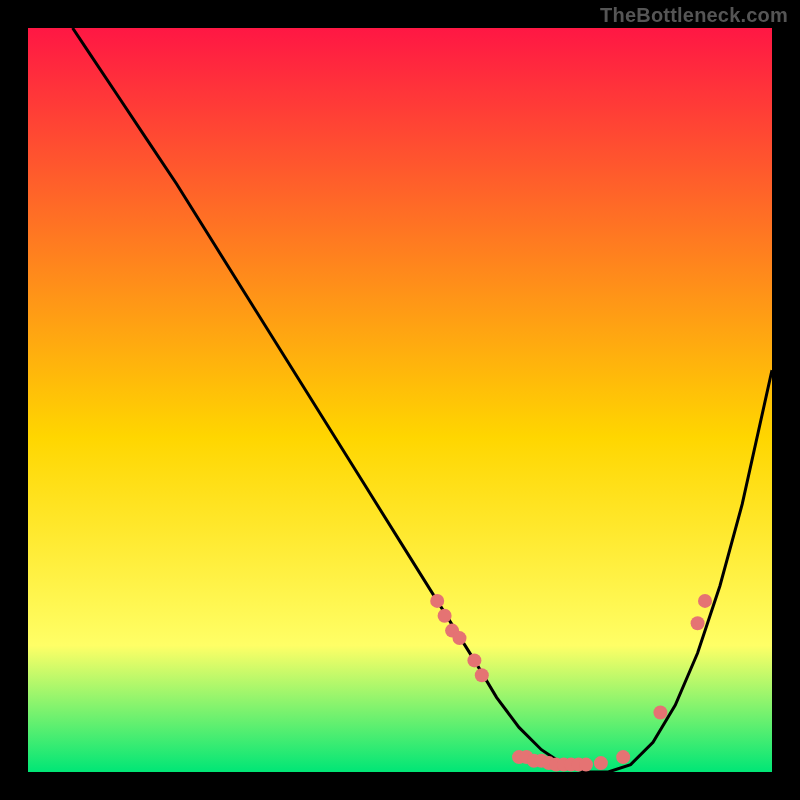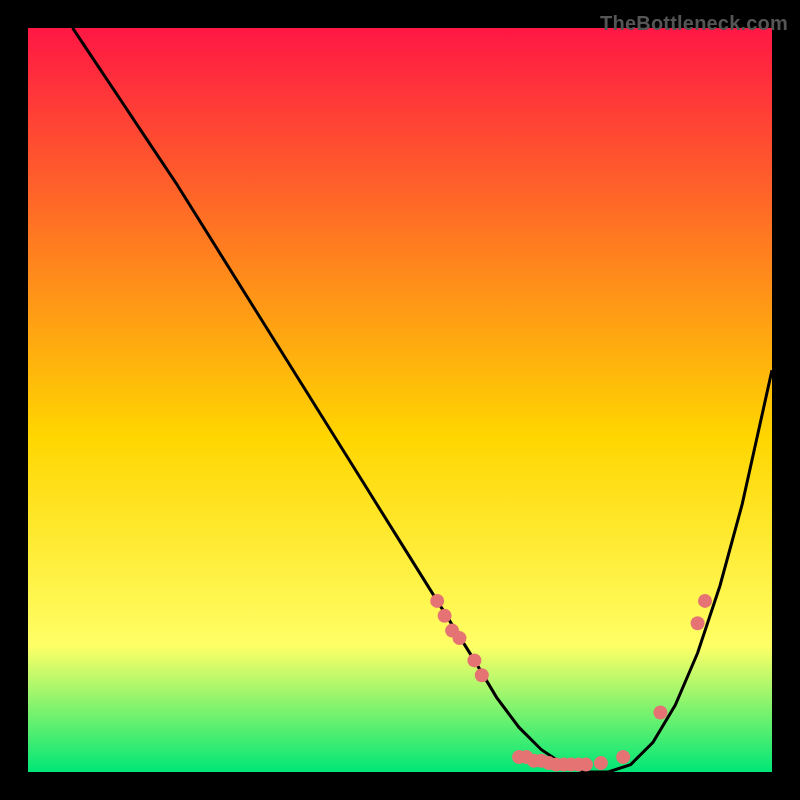--- a/index.html
+++ b/index.html
@@ -12,21 +12,21 @@
     position: relative;
     font-family: Arial, Helvetica, sans-serif;
   }
   .wrap {
     position: relative;
     width: 800px;
     height: 800px;
   }
   .watermark {
     position: absolute;
-    top: 12px;
+    top: 4px;
     right: 12px;
     color: #555;
     font-size: 20px;
     font-weight: 600;
     letter-spacing: 0.2px;
     z-index: 10;
   }
   .plot {
     position: absolute;
     left: 28px;

